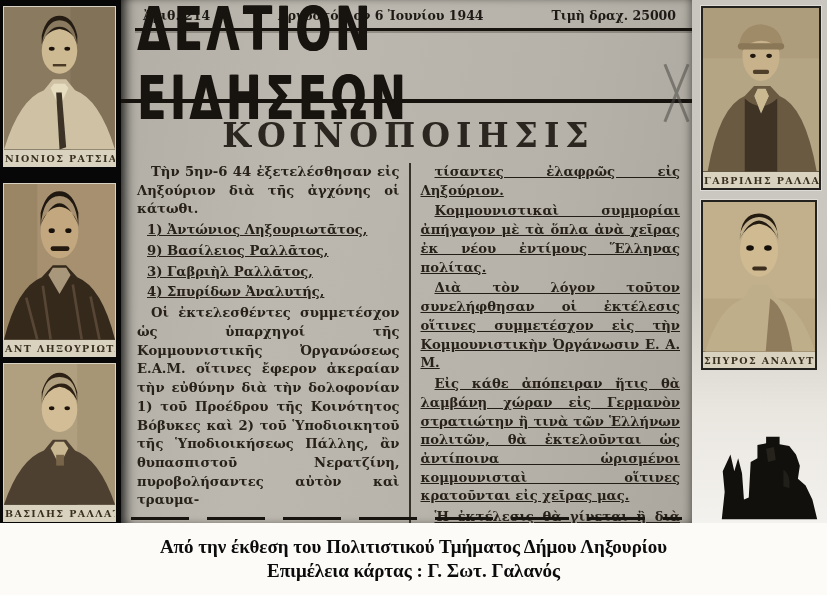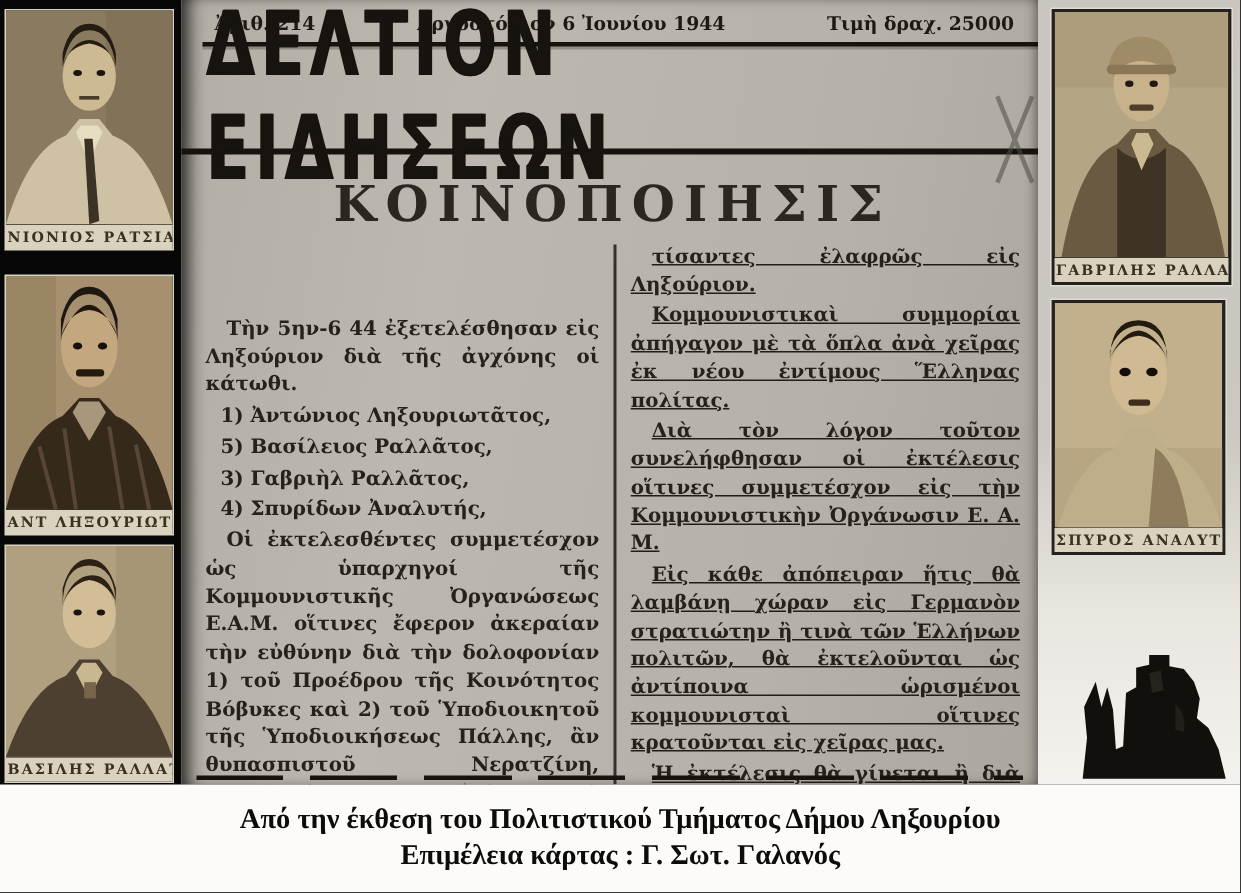--- a/index.html
+++ b/index.html
@@ -30,25 +30,25 @@
   .np-title{height:66px;display:flex;align-items:center;justify-content:center;}
   .np-title span{display:inline-block;transform:scale(1.0,1.42);transform-origin:center;
                  font-family:"DejaVu Sans", sans-serif;font-weight:bold;font-size:42px;
                  letter-spacing:4px;word-spacing:28px;color:#17130e;
                  text-shadow:1px 0 0 #17130e;}
   .rule-thick{height:4px;background:#16130f;margin:2px -12px 0 -16px;}
   .notice-heading{text-align:center;font:bold 33px "DejaVu Serif", serif;letter-spacing:6px;
                   color:#2b261f;margin:13px 0 8px;}
   .columns{display:flex;margin-top:2px;}
   .col{width:50%;box-sizing:border-box;}
-  .col-left{padding-right:9px;margin-top:48px;}
+  .col-left{padding-right:9px;}
   .col-right{padding-left:10px;border-left:2px solid #34302a;text-decoration:underline;}
   .col p{margin:0 0 2px;text-indent:14px;text-align:justify;
          font:bold 13.2px/1.42 "DejaVu Serif", serif;color:#27211a;}
-  .col p.item{text-indent:10px;text-align:left;}
+  .col p.item{text-indent:10px;text-align:left;text-decoration:underline;}
   .col p.dateline{text-align:center;text-indent:0;margin-top:3px;}
   .col p.signature{text-align:center;text-indent:0;font-weight:normal;
                    font-family:"DejaVu Serif", serif;font-size:14.5px;letter-spacing:2.5px;color:#2b2620;}
   .bottom-edge{position:absolute;left:10px;right:10px;bottom:3px;height:3px;
                background:repeating-linear-gradient(90deg,#17130e 0 58px,transparent 58px 76px);}
   .x-mark{position:absolute;left:538px;top:62px;width:36px;height:62px;opacity:.55;}
   .x-mark i{position:absolute;left:16px;top:0;width:3px;height:62px;background:#4c4a46;display:block;}
   .x-mark i:first-child{transform:rotate(22deg);}
   .x-mark i:last-child{transform:rotate(-22deg);}
 
@@ -139,21 +139,21 @@
       <span>ΔΕΛΤΙΟΝ ΕΙΔΗΣΕΩΝ</span>
     </div>
     <div class="rule-thick"></div>
 
     <div class="notice-heading">ΚΟΙΝΟΠΟΙΗΣΙΣ</div>
 
     <div class="columns">
       <div class="col col-left">
         <p>Τὴν 5ην-6 44 ἐξετελέσθησαν εἰς Ληξούριον διὰ τῆς ἀγχόνης οἱ κάτωθι.</p>
         <p class="item">1) Ἀντώνιος Ληξουριωτᾶτος,</p>
-        <p class="item">5) Βασίλειος Ραλλᾶτος,</p>
+        <p class="item">9) Βασίλειος Ραλλᾶτος,</p>
         <p class="item">3) Γαβριὴλ Ραλλᾶτος,</p>
         <p class="item">4) Σπυρίδων Ἀναλυτής,</p>
         <p>Οἱ ἐκτελεσθέντες συμμετέσχον ὡς ὑπαρχηγοί τῆς Κομμουνιστικῆς Ὀργανώσεως Ε.Α.Μ. οἵτινες ἔφερον ἀκεραίαν τὴν εὐθύνην διὰ τὴν δολοφονίαν 1) τοῦ Προέδρου τῆς Κοινότητος Βόβυκες καὶ 2) τοῦ Ὑποδιοικητοῦ τῆς Ὑποδιοικήσεως Πάλλης, ἂν θυπασπιστοῦ Νερατζίνη, πυροβολήσαντες αὐτὸν καὶ τραυμα-</p>
       </div>
       <div class="col col-right">
         <p>τίσαντες ἐλαφρῶς εἰς Ληξούριον.</p>
         <p>Κομμουνιστικαὶ συμμορίαι ἀπήγαγον μὲ τὰ ὅπλα ἀνὰ χεῖρας ἐκ νέου ἐντίμους Ἕλληνας πολίτας.</p>
         <p>Διὰ τὸν λόγον τοῦτον συνελήφθησαν οἱ ἐκτέλεσις οἵτινες συμμετέσχον εἰς τὴν Κομμουνιστικὴν Ὀργάνωσιν Ε. Α. Μ.</p>
         <p>Εἰς κάθε ἀπόπειραν ἥτις θὰ λαμβάνῃ χώραν εἰς Γερμανὸν στρατιώτην ἢ τινὰ τῶν Ἑλλήνων πολιτῶν, θὰ ἐκτελοῦνται ὡς ἀντίποινα ὡρισμένοι κομμουνισταὶ οἵτινες κρατοῦνται εἰς χεῖρας μας.</p>
         <p>Ἡ ἐκτέλεσις θὰ γίνεται ἢ διὰ τυφεκισμοῦ ἢ διὰ τῆς ἀγχόνης.</p>

